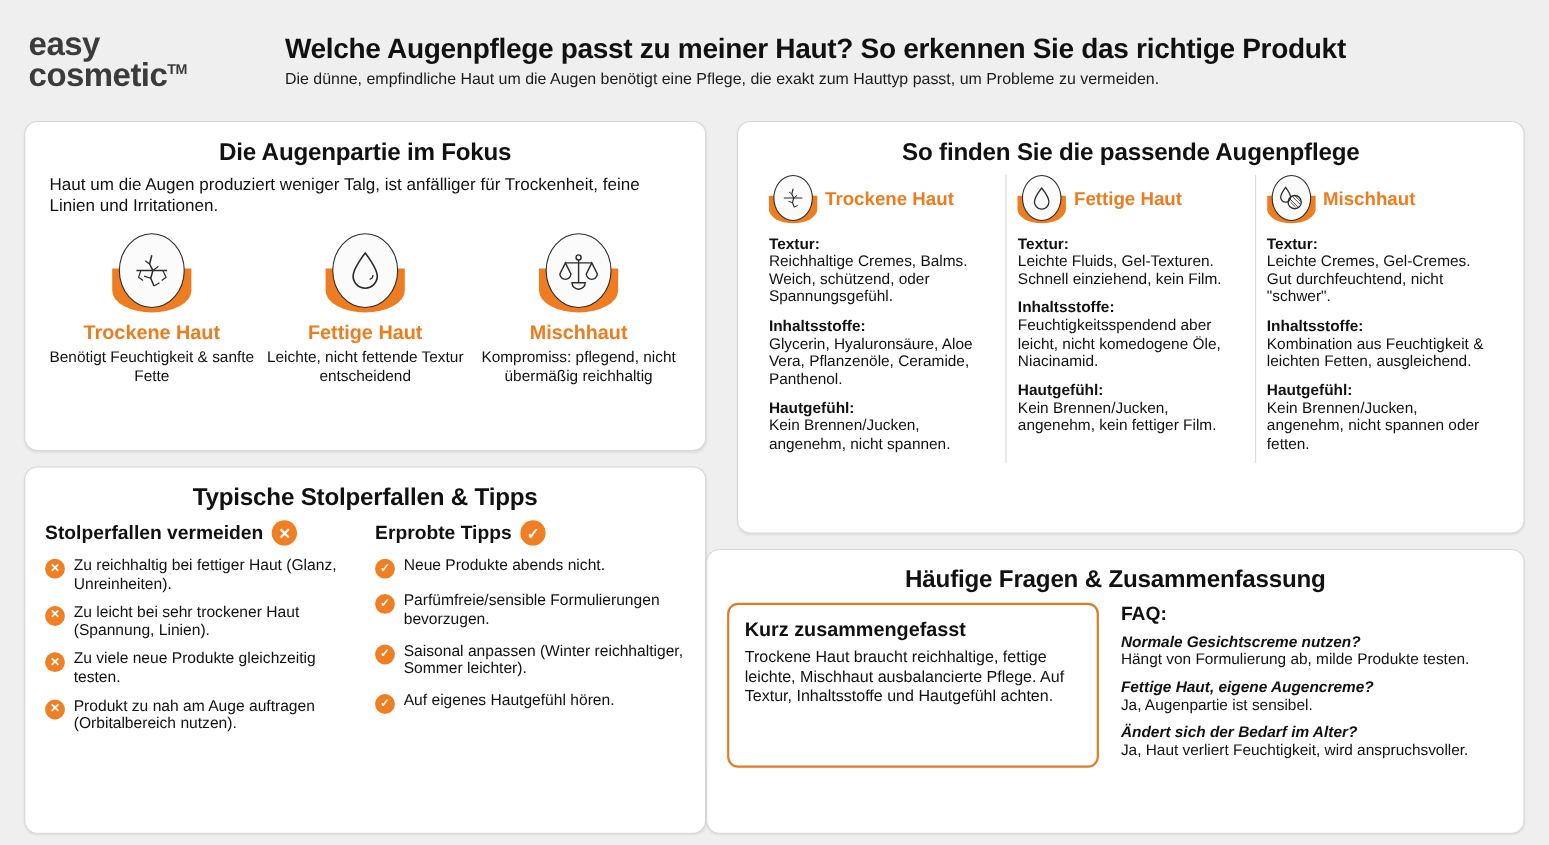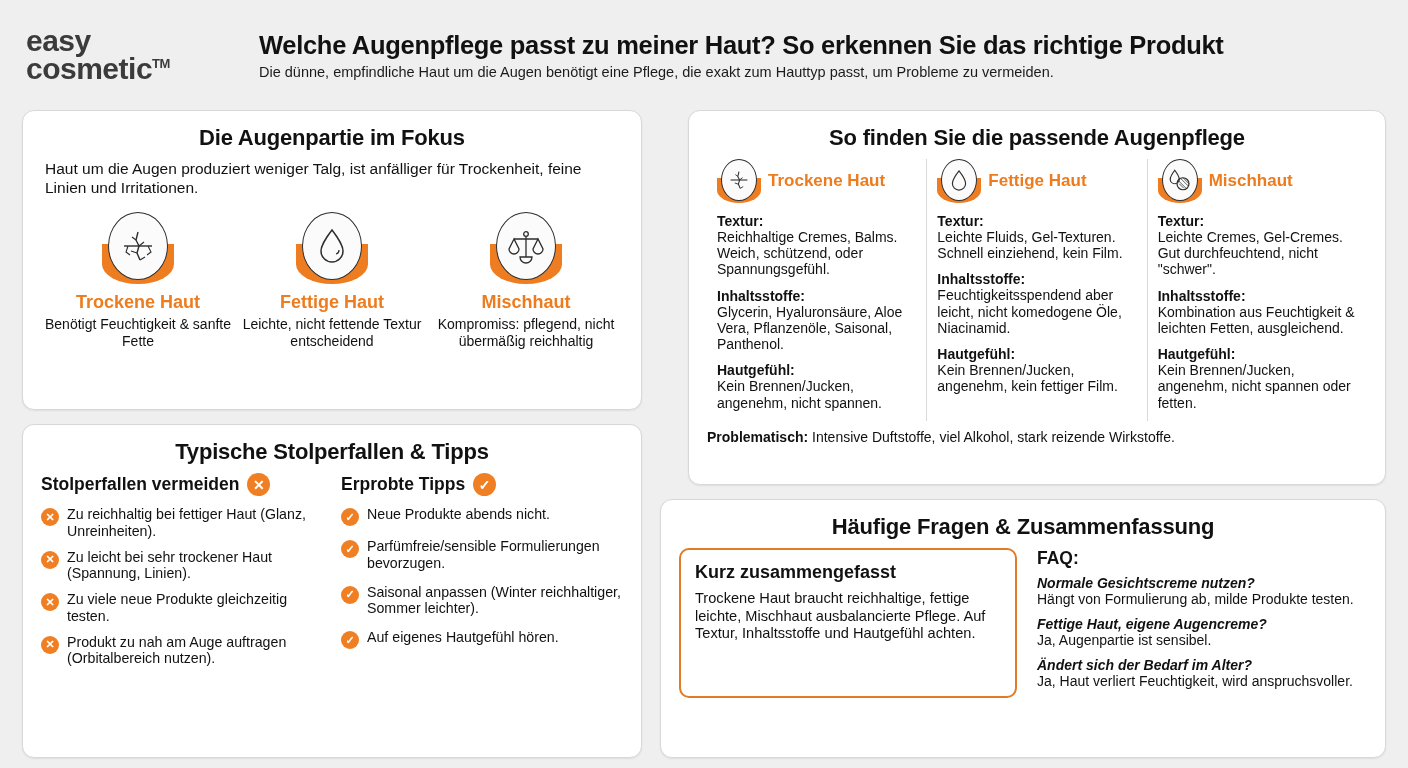--- a/index.html
+++ b/index.html
@@ -18,21 +18,21 @@
           font-weight: 700; letter-spacing: -0.5px; }
   .logo .l1 { font-size: 30px; display: block; }
   .logo .l2 { font-size: 30px; display: block; position: relative; }
   .logo .tm { font-size: 13px; vertical-align: super; font-weight: 700; }
   .head-text { flex: 1; padding-left: 18px; }
   .head-title { font-size: 25.5px; font-weight: 700; color: #111; letter-spacing: -0.3px;
                 white-space: nowrap; }
   .head-sub { font-size: 14.5px; color: #1b1b1b; margin-top: 4px; }
 
   
-  .grid { display: flex; gap: 18px; padding: 0 22px; height: 648px; }
+  .grid { display: flex; padding: 0 22px; height: 648px; }
   .col { display: flex; flex-direction: column; gap: 14px; }
   .col-left { width: 620px; flex: 0 0 620px; }
   .col-right { flex: 1; }
 
   .card {
     background: #fff;
     border: 1px solid #d8d8d8;
     border-radius: 12px;
     box-shadow: 0 1px 2px rgba(0,0,0,0.07);
     padding: 14px 18px 14px;
@@ -259,21 +259,21 @@
                 </div>
               </div>
               <div class="fc-name">Trockene Haut</div>
             </div>
             <div class="fc-block">
               <div class="fc-label">Textur:</div>
               <div class="fc-body">Reichhaltige Cremes, Balms. Weich, schützend, oder Spannungsgefühl.</div>
             </div>
             <div class="fc-block">
               <div class="fc-label">Inhaltsstoffe:</div>
-              <div class="fc-body">Glycerin, Hyaluronsäure, Aloe Vera, Pflanzenöle, Saisonal, Panthenol.</div>
+              <div class="fc-body">Glycerin, Hyaluronsäure, Aloe Vera, Pflanzenöle, Ceramide, Panthenol.</div>
             </div>
             <div class="fc-block">
               <div class="fc-label">Hautgefühl:</div>
               <div class="fc-body">Kein Brennen/Jucken, angenehm, nicht spannen.</div>
             </div>
           </div>
 
           <div class="finder-col">
             <div class="fc-head">
               <div class="fc-icon-wrap">
@@ -322,24 +322,20 @@
               <div class="fc-label">Inhaltsstoffe:</div>
               <div class="fc-body">Kombination aus Feuchtigkeit &amp; leichten Fetten, ausgleichend.</div>
             </div>
             <div class="fc-block">
               <div class="fc-label">Hautgefühl:</div>
               <div class="fc-body">Kein Brennen/Jucken, angenehm, nicht spannen oder fetten.</div>
             </div>
           </div>
 
         </div>
-        <div class="problem-row">
-          <b>Problematisch:</b>
-          <span>Intensive Duftstoffe, viel Alkohol, stark reizende Wirkstoffe.</span>
-        </div>
       </div>
 
       <div class="card card-faq">
         <div class="card-title">Häufige Fragen &amp; Zusammenfassung</div>
         <div class="faq-cols">
 
           <div class="summary-box">
             <div class="summary-title">Kurz zusammengefasst</div>
             <div class="summary-text">Trockene Haut braucht reichhaltige, fettige leichte, Mischhaut ausbalancierte Pflege. Auf Textur, Inhaltsstoffe und Hautgefühl achten.</div>
           </div>

